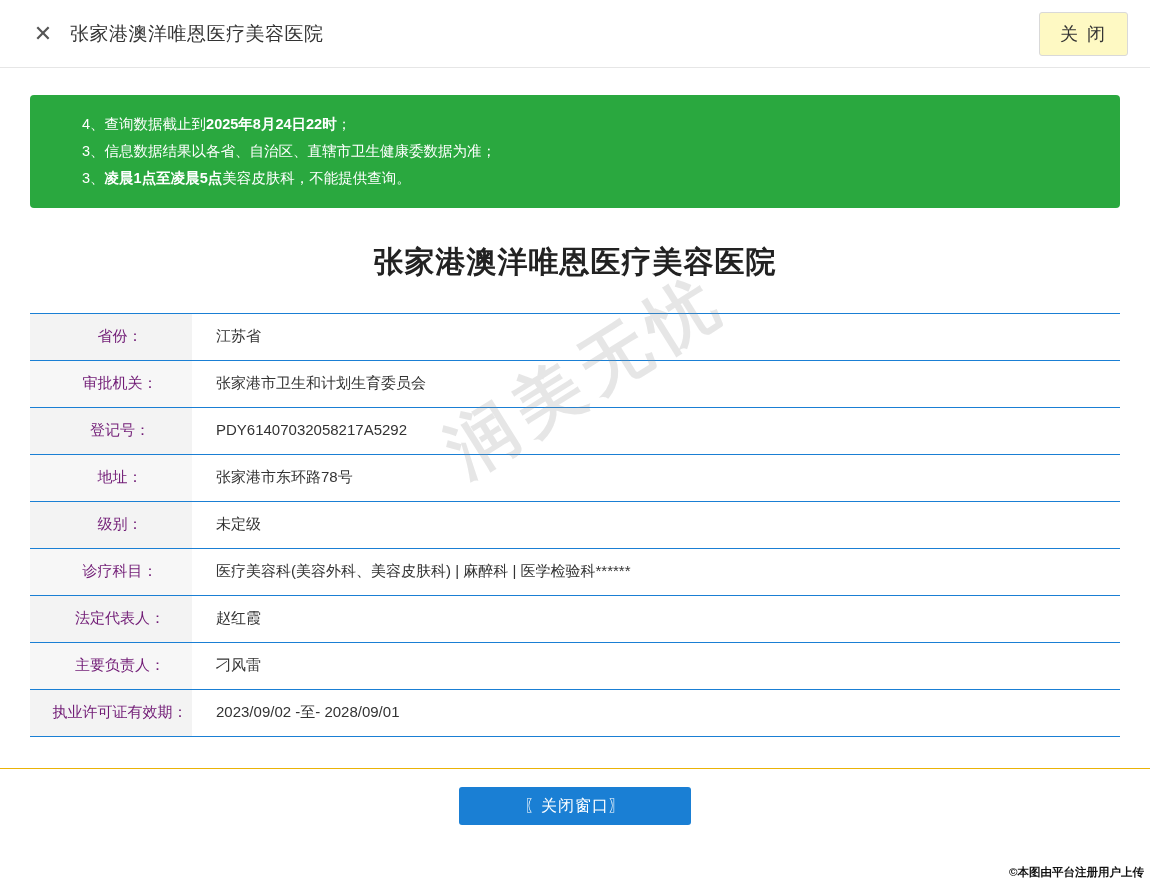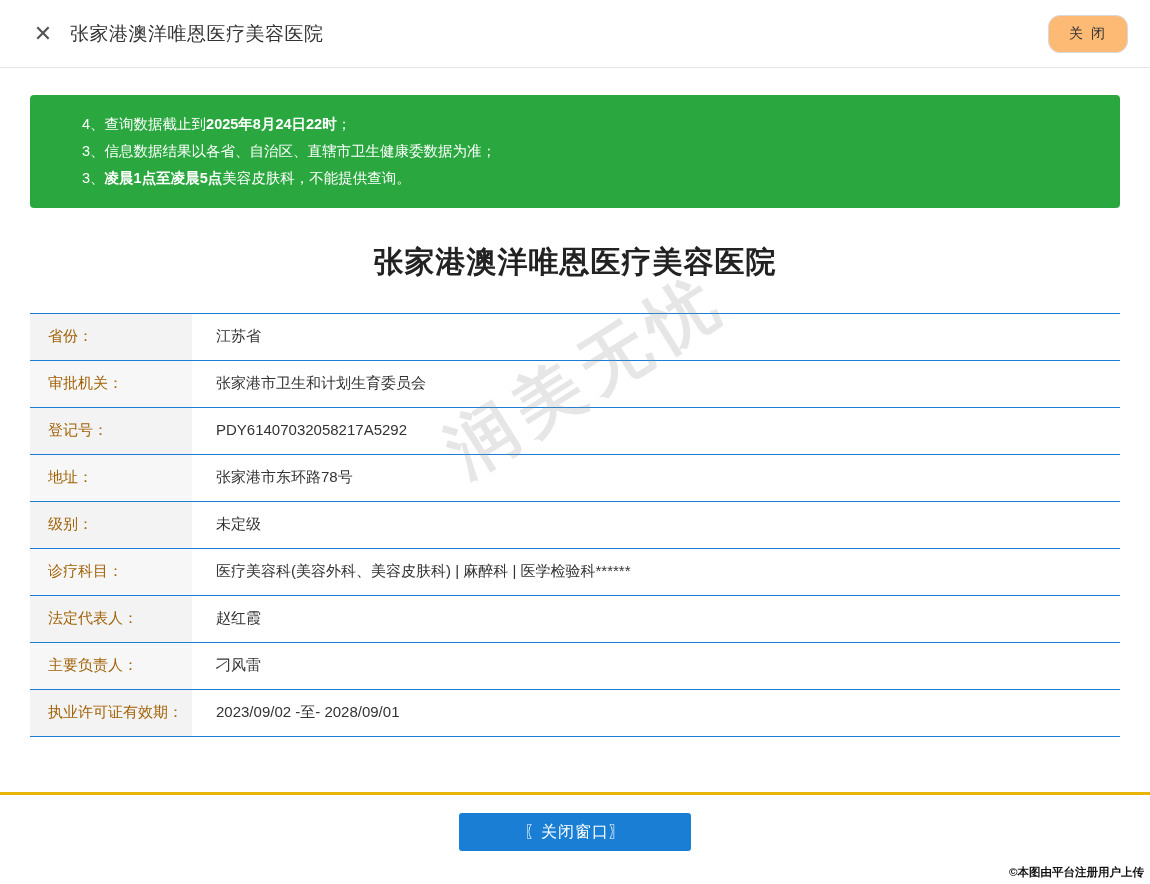--- a/index.html
+++ b/index.html
@@ -36,23 +36,23 @@
   }
   .titlebar-title {
     font-size: 19px;
     color: #333;
     margin-left: 14px;
     letter-spacing: 0.5px;
   }
   .titlebar-spacer { flex: 1; }
   .close-btn {
     border: 1px solid #d9d9d9;
-    background: #fdba74;
-    border-radius: 12px;
-    font-size: 14px;
+    background: #fef9c3;
+    border-radius: 3px;
+    font-size: 18px;
     color: #333;
     padding: 9px 20px;
     cursor: pointer;
     letter-spacing: 2px;
     font-family: "Liberation Sans", sans-serif;
   }
 
   
   .notice {
     margin: 27px 30px 0 30px;
@@ -87,22 +87,23 @@
     border-bottom: 1px solid #1a7fd4;
     min-height: 46px;
     align-items: stretch;
   }
   .row .label {
     width: 162px;
     flex: 0 0 162px;
     box-sizing: border-box;
     padding: 13px 0 13px 18px;
     font-size: 15px;
-    color: #a16207;
+    color: #701a75;
     background: #f7f7f7;
+    text-align: center;
   }
   .row:nth-child(odd) .label { background: #f3f3f3; }
   .row .value {
     flex: 1;
     box-sizing: border-box;
     padding: 13px 0 13px 24px;
     font-size: 15px;
     color: #333;
   }
   .row.last { border-bottom-color: #1a7fd4; }
@@ -121,22 +122,22 @@
     user-select: none;
     font-family: "Liberation Serif", serif;
   }
 
   
   .footer {
     position: absolute;
     left: 0;
     bottom: 0;
     width: 100%;
-    height: 92px;
-    border-top: 3px solid #eab308;
+    height: 116px;
+    border-top: 1px solid #eab308;
     box-sizing: border-box;
   }
   .footer-btn {
     position: absolute;
     left: 50%;
     transform: translateX(-50%);
     top: 18px;
     width: 232px;
     height: 38px;
     background: #1a7fd4;

